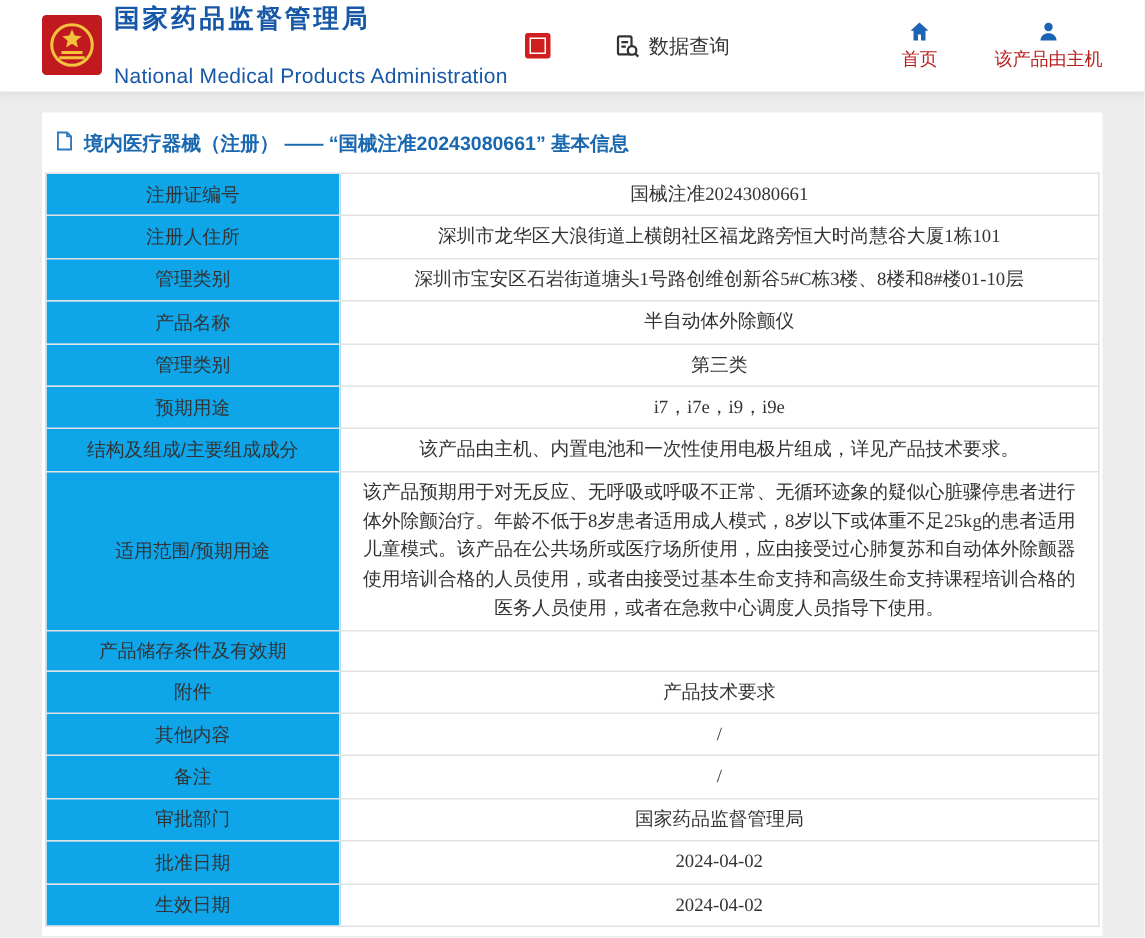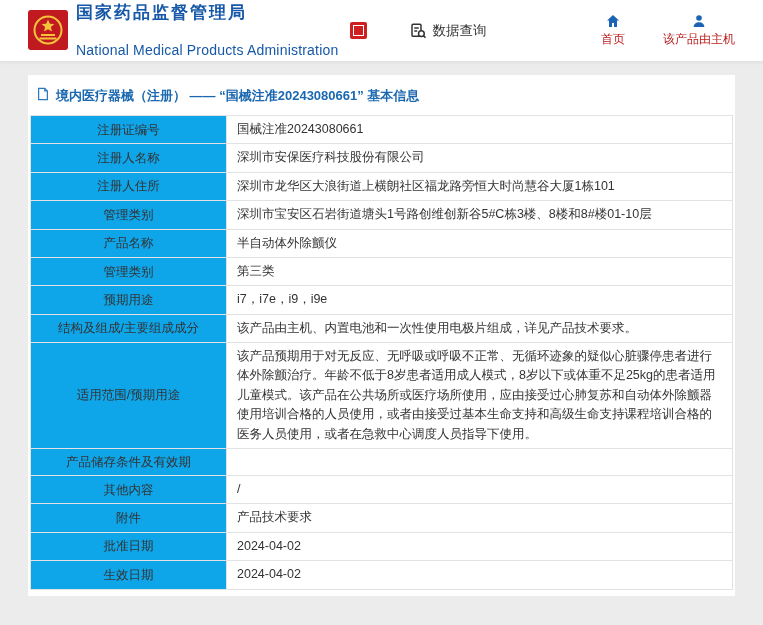--- a/index.html
+++ b/index.html
@@ -49,22 +49,23 @@
   }
   .breadcrumb .bc-icon svg { width:14px; height:14px; display:block; }
   
   table.info { width:100%; border-collapse:collapse; font-size:12.5px; table-layout:fixed; }
   table.info td { border:1px solid #e2e2e2; vertical-align:middle; }
   td.label-cell {
     width:196px; background:#0ea5e9; text-align:center;
     padding:4px 6px; color:#333; line-height:1.45;
   }
   td.value-cell {
-    padding:4px 10px; text-align:left; line-height:1.55; color:#333;
+    padding:4px 10px; text-align:center; line-height:1.55; color:#333;
     word-break:break-all;
+    font-family:Liberation Serif, serif;
   }
 </style>
 </head>
 <body>
 
 <header class="site-header">
   <div class="logo">
     <div class="emblem">
       <svg viewBox="0 0 40 40" width="40" height="40">
         <rect width="40" height="40" rx="3" fill="#c0191f"></rect>
@@ -127,24 +128,20 @@
     <span>境内医疗器械（注册） —— “国械注准20243080661” 基本信息</span>
   </div>
 
   <table class="info">
     <tbody>
         <tr>
           <td class="label-cell">注册证编号</td>
           <td class="value-cell">国械注准20243080661</td>
         </tr>
         <tr>
-          <td class="label-cell">注册人名称</td>
-          <td class="value-cell">深圳市安保医疗科技股份有限公司</td>
-        </tr>
-        <tr>
           <td class="label-cell">注册人住所</td>
           <td class="value-cell">深圳市龙华区大浪街道上横朗社区福龙路旁恒大时尚慧谷大厦1栋101</td>
         </tr>
         <tr>
           <td class="label-cell">管理类别</td>
           <td class="value-cell">深圳市宝安区石岩街道塘头1号路创维创新谷5#C栋3楼、8楼和8#楼01-10层</td>
         </tr>
         <tr>
           <td class="label-cell">产品名称</td>
           <td class="value-cell">半自动体外除颤仪</td>
@@ -163,26 +160,34 @@
         </tr>
         <tr>
           <td class="label-cell">适用范围/预期用途</td>
           <td class="value-cell">该产品预期用于对无反应、无呼吸或呼吸不正常、无循环迹象的疑似心脏骤停患者进行体外除颤治疗。年龄不低于8岁患者适用成人模式，8岁以下或体重不足25kg的患者适用儿童模式。该产品在公共场所或医疗场所使用，应由接受过心肺复苏和自动体外除颤器使用培训合格的人员使用，或者由接受过基本生命支持和高级生命支持课程培训合格的医务人员使用，或者在急救中心调度人员指导下使用。</td>
         </tr>
         <tr>
           <td class="label-cell">产品储存条件及有效期</td>
           <td class="value-cell"></td>
         </tr>
         <tr>
+          <td class="label-cell">附件</td>
+          <td class="value-cell">产品技术要求</td>
+        </tr>
+        <tr>
           <td class="label-cell">其他内容</td>
           <td class="value-cell">/</td>
         </tr>
         <tr>
-          <td class="label-cell">附件</td>
-          <td class="value-cell">产品技术要求</td>
+          <td class="label-cell">备注</td>
+          <td class="value-cell">/</td>
+        </tr>
+        <tr>
+          <td class="label-cell">审批部门</td>
+          <td class="value-cell">国家药品监督管理局</td>
         </tr>
         <tr>
           <td class="label-cell">批准日期</td>
           <td class="value-cell">2024-04-02</td>
         </tr>
         <tr>
           <td class="label-cell">生效日期</td>
           <td class="value-cell">2024-04-02</td>
         </tr>
       </tbody>

